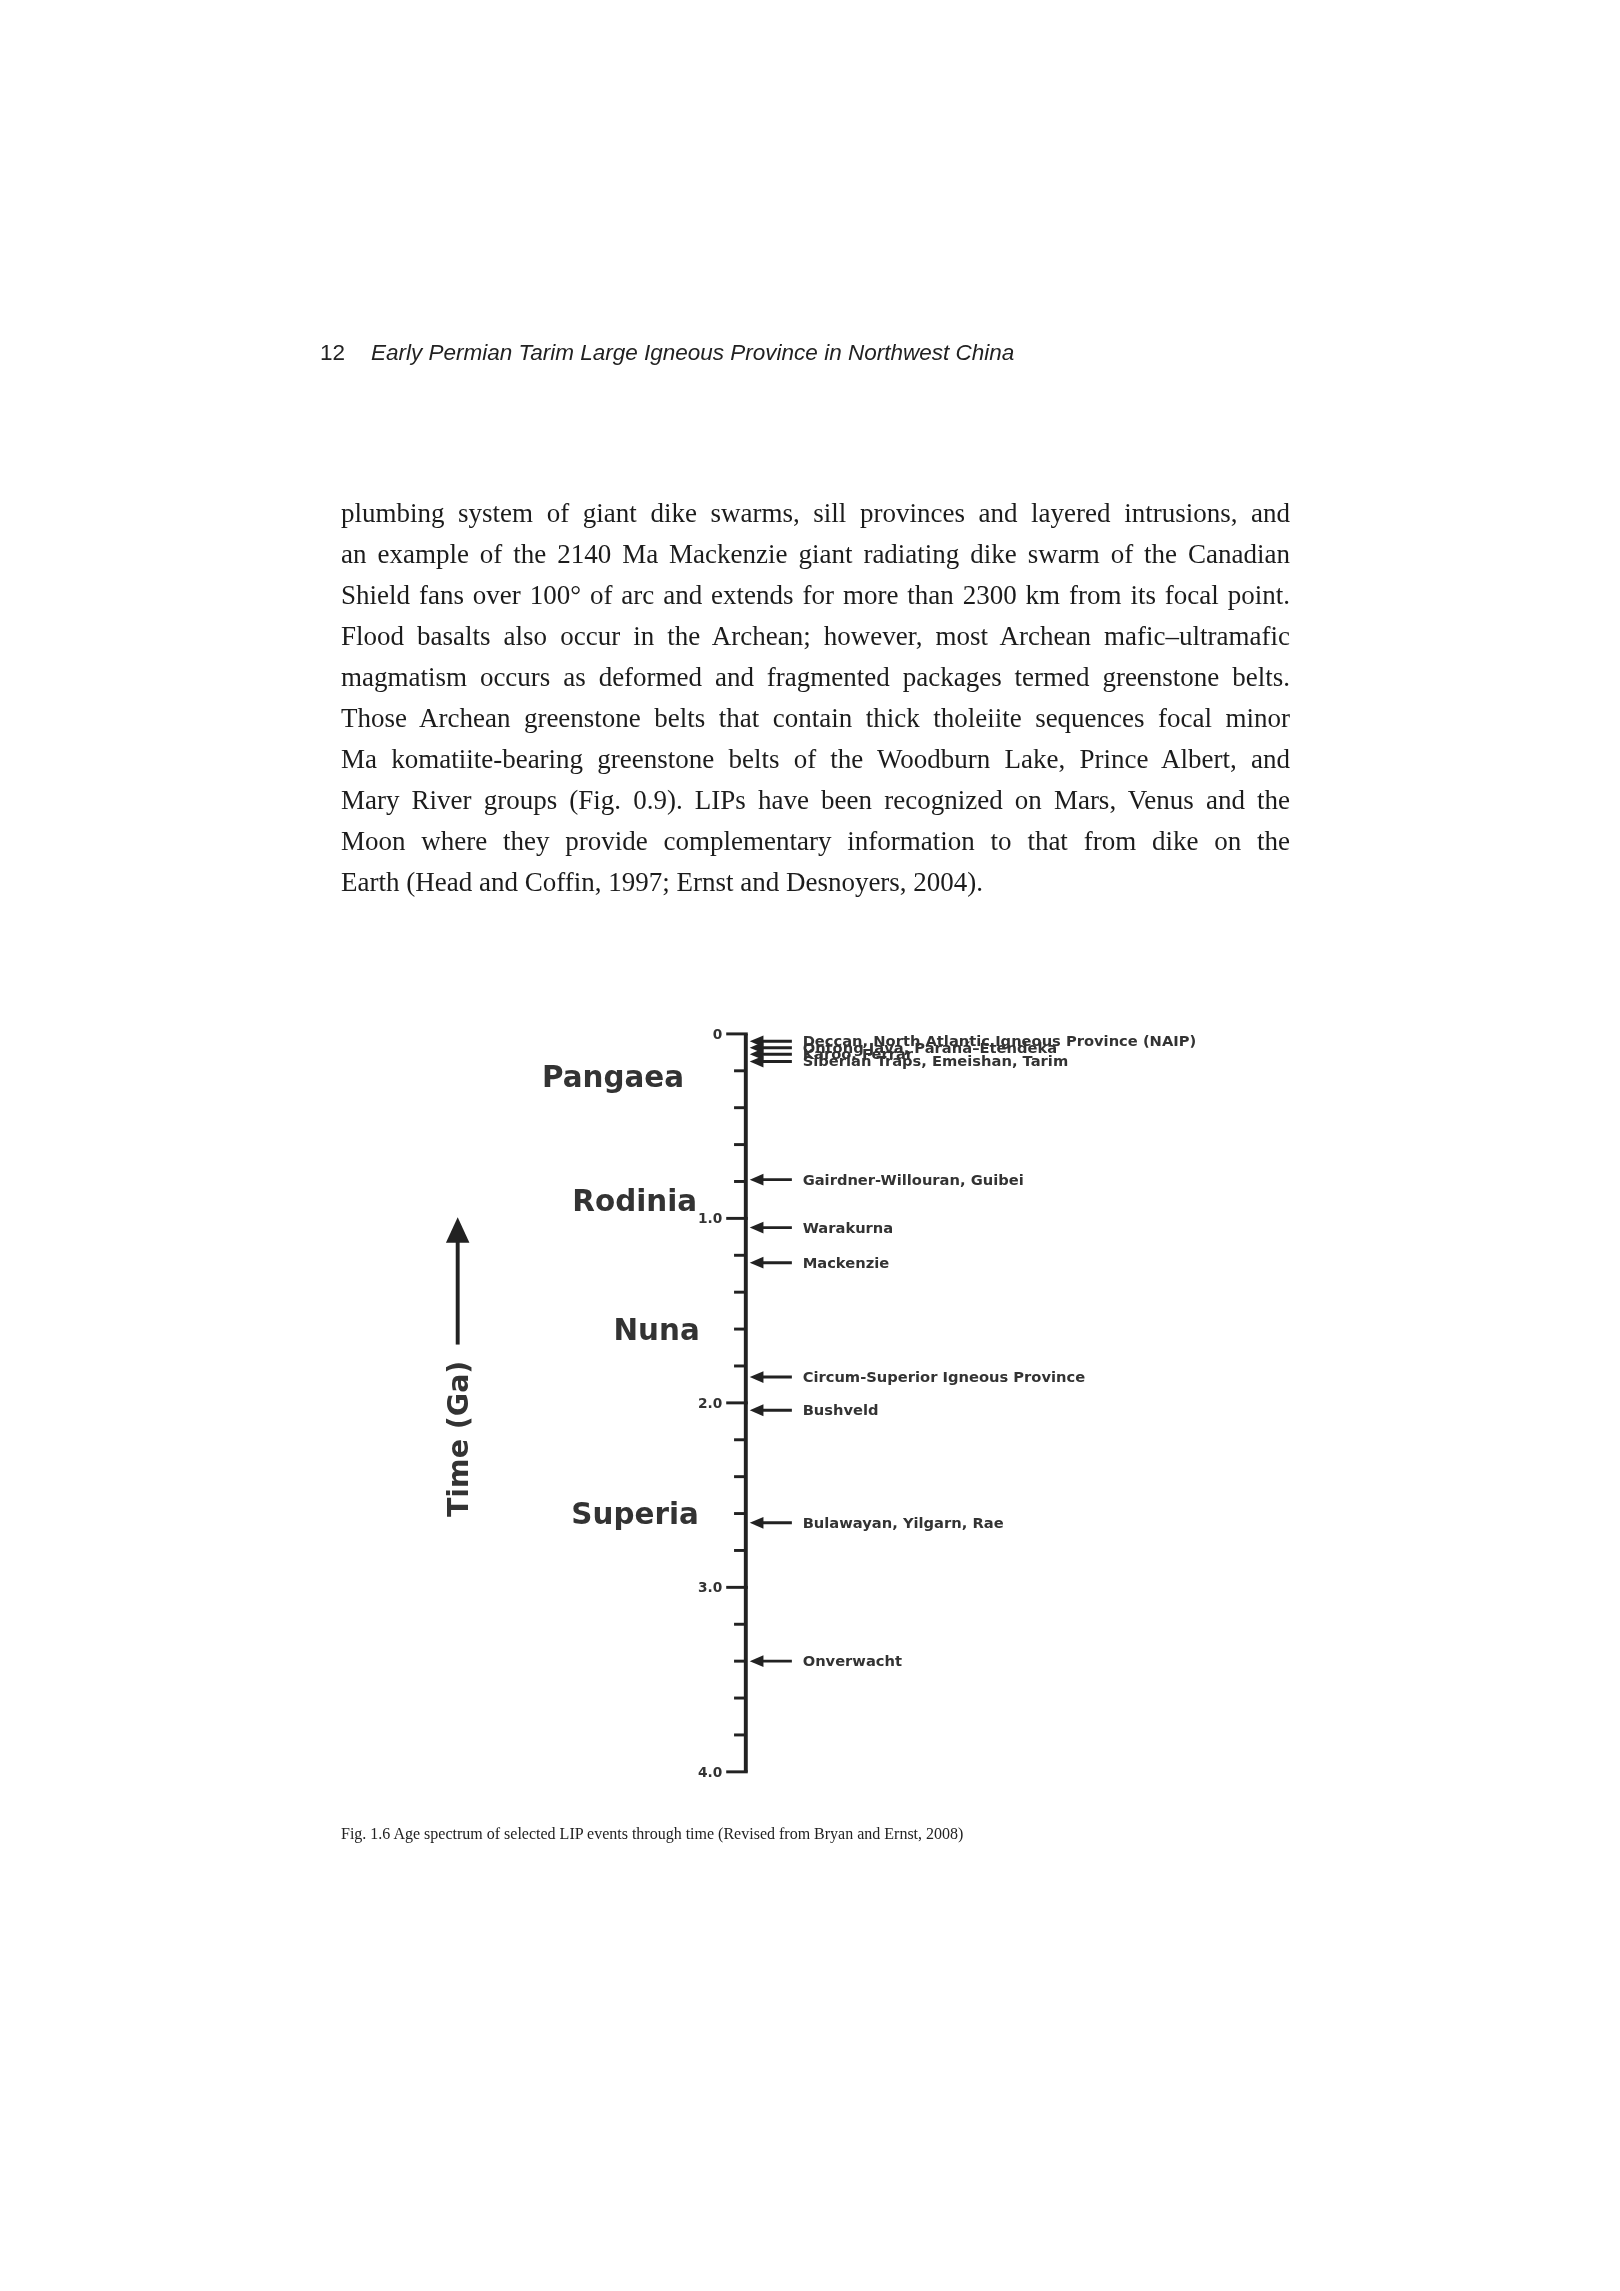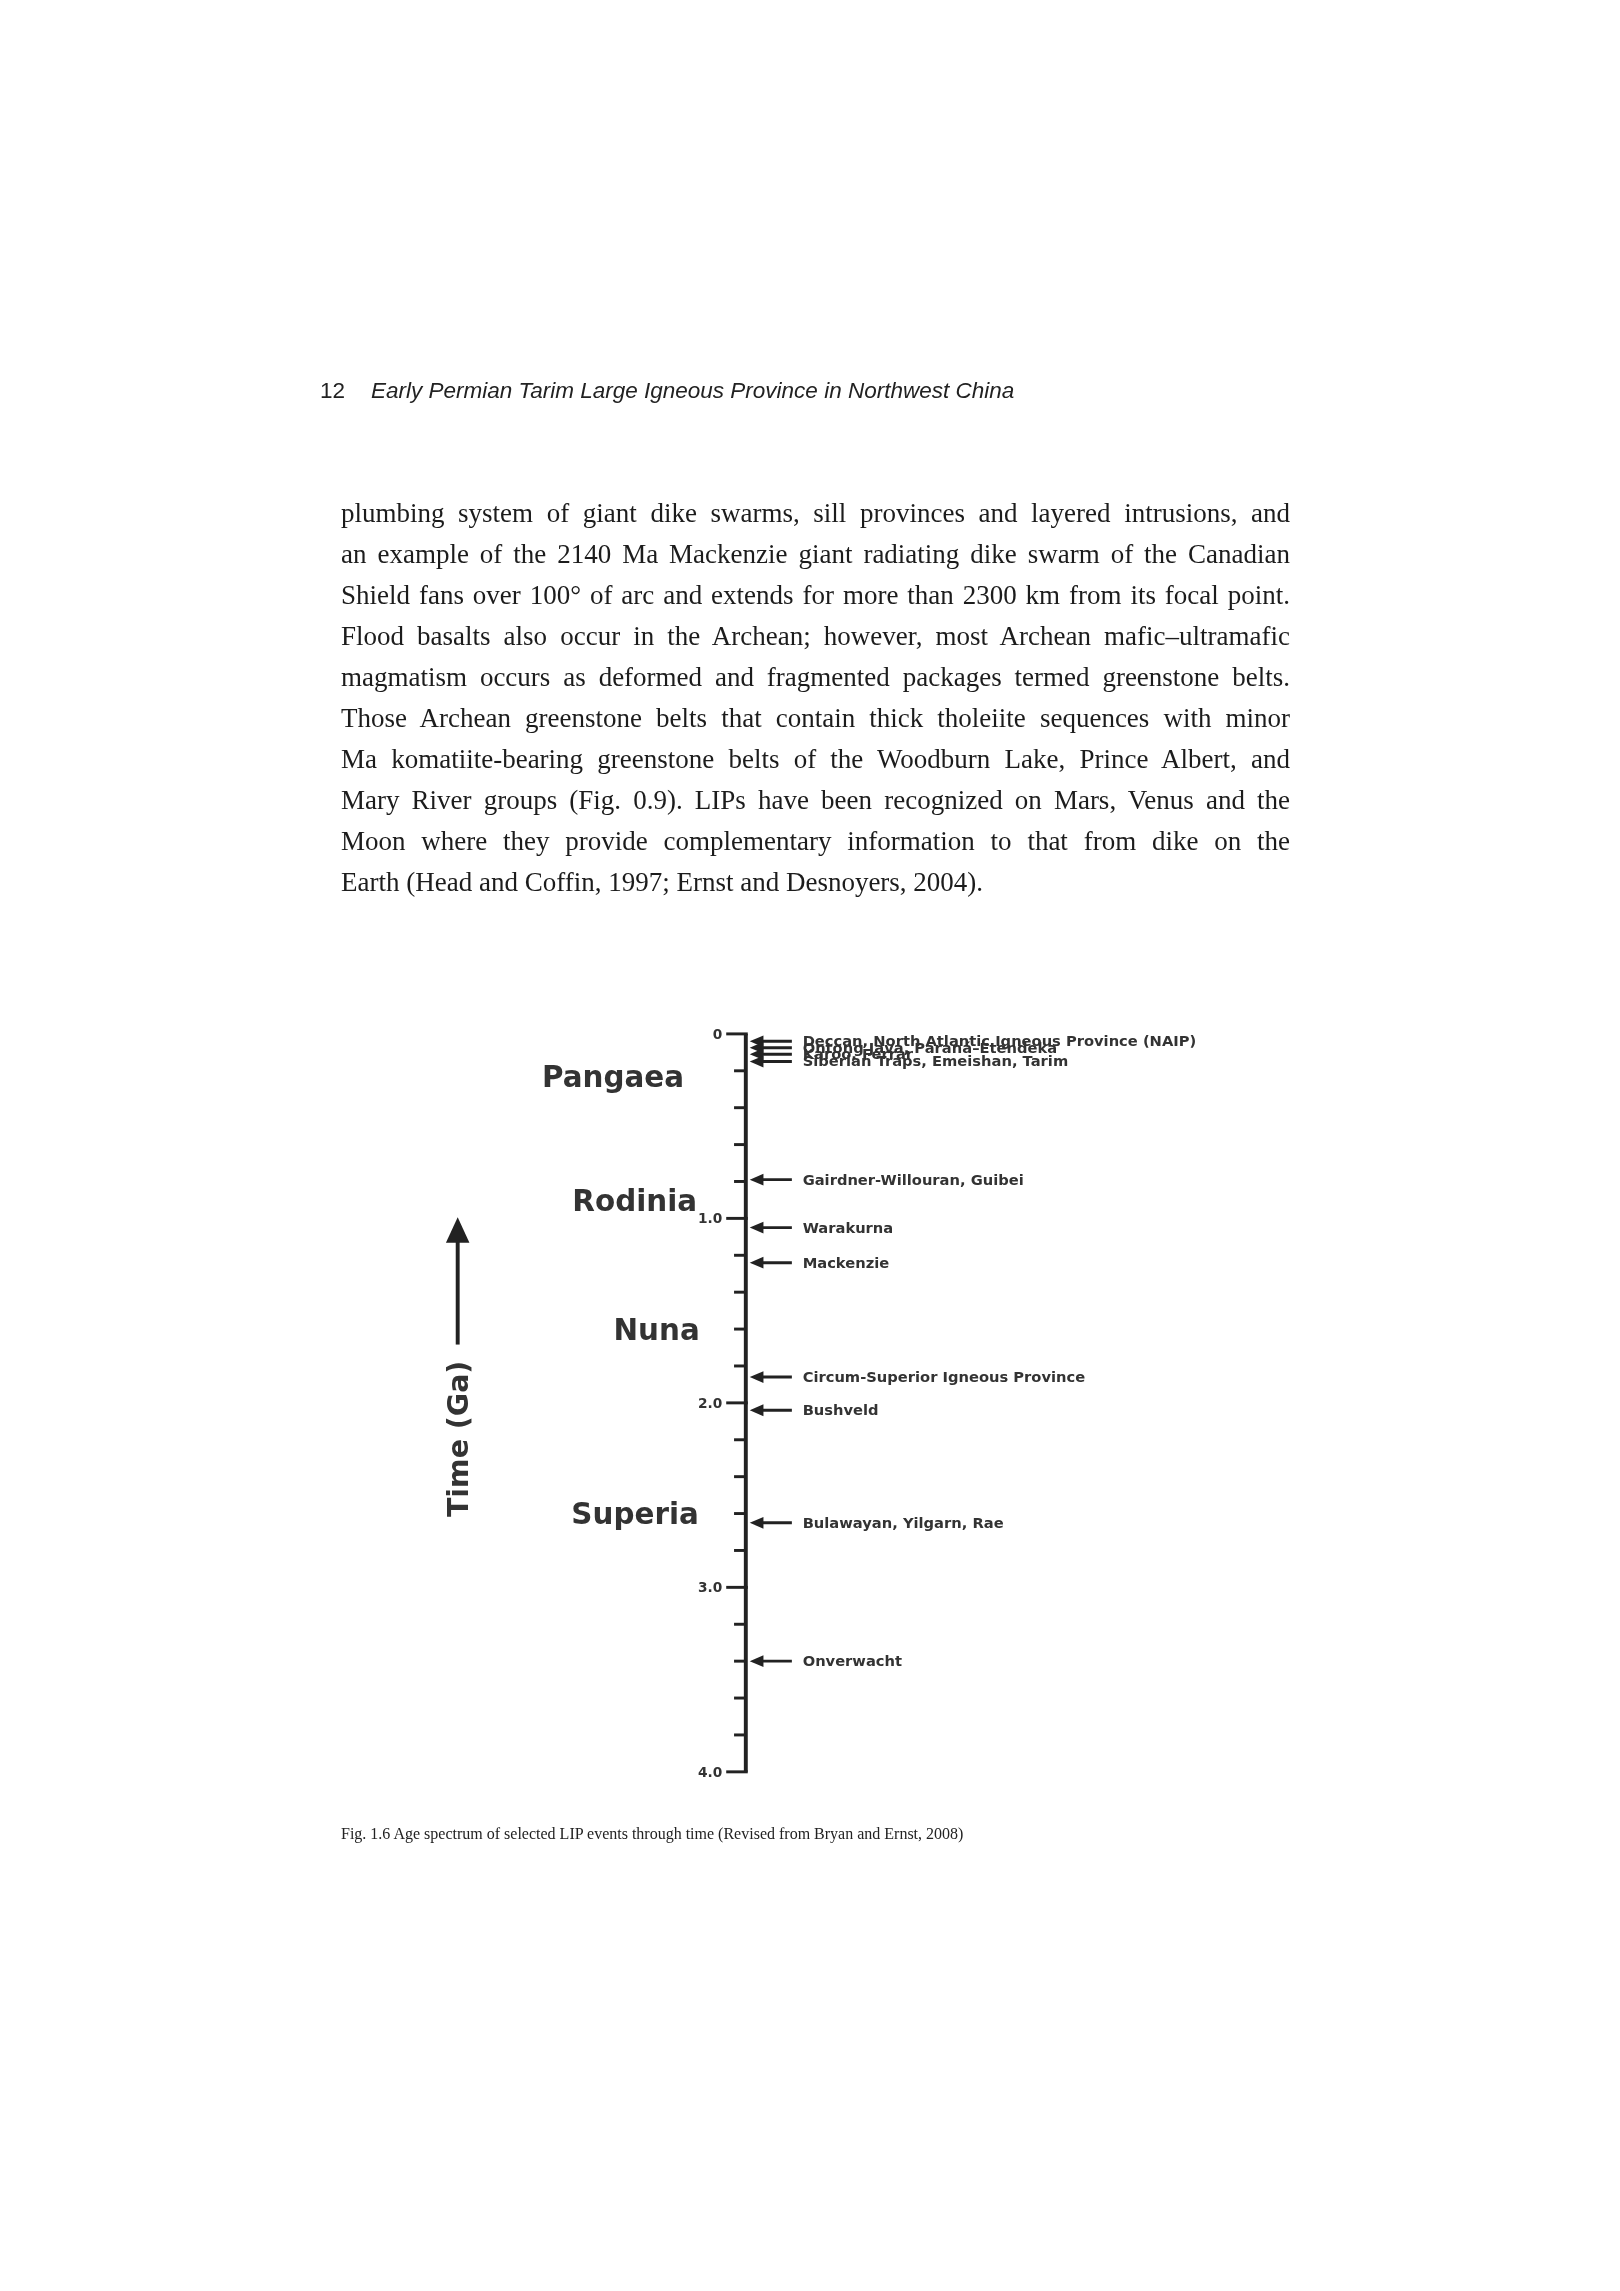--- a/index.html
+++ b/index.html
@@ -1,21 +1,20 @@
 <!DOCTYPE html>
 <html><head>
 <meta charset="utf-8">
 <style>
   html, body { margin: 0; padding: 0; background: #ffffff; }
   body { width: 1620px; height: 2292px; position: relative; overflow: hidden; color: #1e1e1e; }
   .running-head {
     position: absolute; left: 320px; top: 340px;
     font-family: "Liberation Sans", sans-serif; font-size: 22.5px; color: #222;
     white-space: nowrap;
-    margin-top: 38px;
   }
   .running-head .pnum { display: inline-block; width: 51px; font-style: normal; }
   .running-head .title { font-style: italic; }
   .body-text {
     position: absolute; left: 341px; top: 447px; width: 949px;
     font-family: "Liberation Serif", serif; font-size: 27px; line-height: 41px;
     text-align: justify; color: #1c1c1c; margin-top: 46px;
   }
   .body-text .line { display: block; text-align: justify; text-align-last: justify; white-space: nowrap; height: 41px; }
   .body-text .line.last { text-align-last: left; }
@@ -33,21 +32,21 @@
 <div class="running-head">
   <span class="pnum">12</span><span class="title">Early Permian Tarim Large Igneous Province in Northwest China</span>
 </div>
 
 <div class="body-text">
   <span class="line">plumbing system of giant dike swarms, sill provinces and layered intrusions, and</span>
   <span class="line">an example of the 2140 Ma Mackenzie giant radiating dike swarm of the Canadian</span>
   <span class="line">Shield fans over 100° of arc and extends for more than 2300 km from its focal point.</span>
   <span class="line">Flood basalts also occur in the Archean; however, most Archean mafic–ultramafic</span>
   <span class="line">magmatism occurs as deformed and fragmented packages termed greenstone belts.</span>
-  <span class="line">Those Archean greenstone belts that contain thick tholeiite sequences with minor</span>
+  <span class="line">Those Archean greenstone belts that contain thick tholeiite sequences focal minor</span>
   <span class="line">Ma komatiite-bearing greenstone belts of the Woodburn Lake, Prince Albert, and</span>
   <span class="line">Mary River groups (Fig. 0.9). LIPs have been recognized on Mars, Venus and the</span>
   <span class="line">Moon where they provide complementary information to that from dike on the</span>
   <span class="line last">Earth (Head and Coffin, 1997; Ernst and Desnoyers, 2004).</span>
 </div>
 
 <div class="figure">
   <svg id="fig-svg" width="1620" height="1813" xmlns="http://www.w3.org/2000/svg" viewBox="0 0 1653 1850">
     <defs>
       <marker id="arrowhead" markerWidth="10" markerHeight="10" refX="1" refY="5" orient="auto" markerUnits="userSpaceOnUse">

